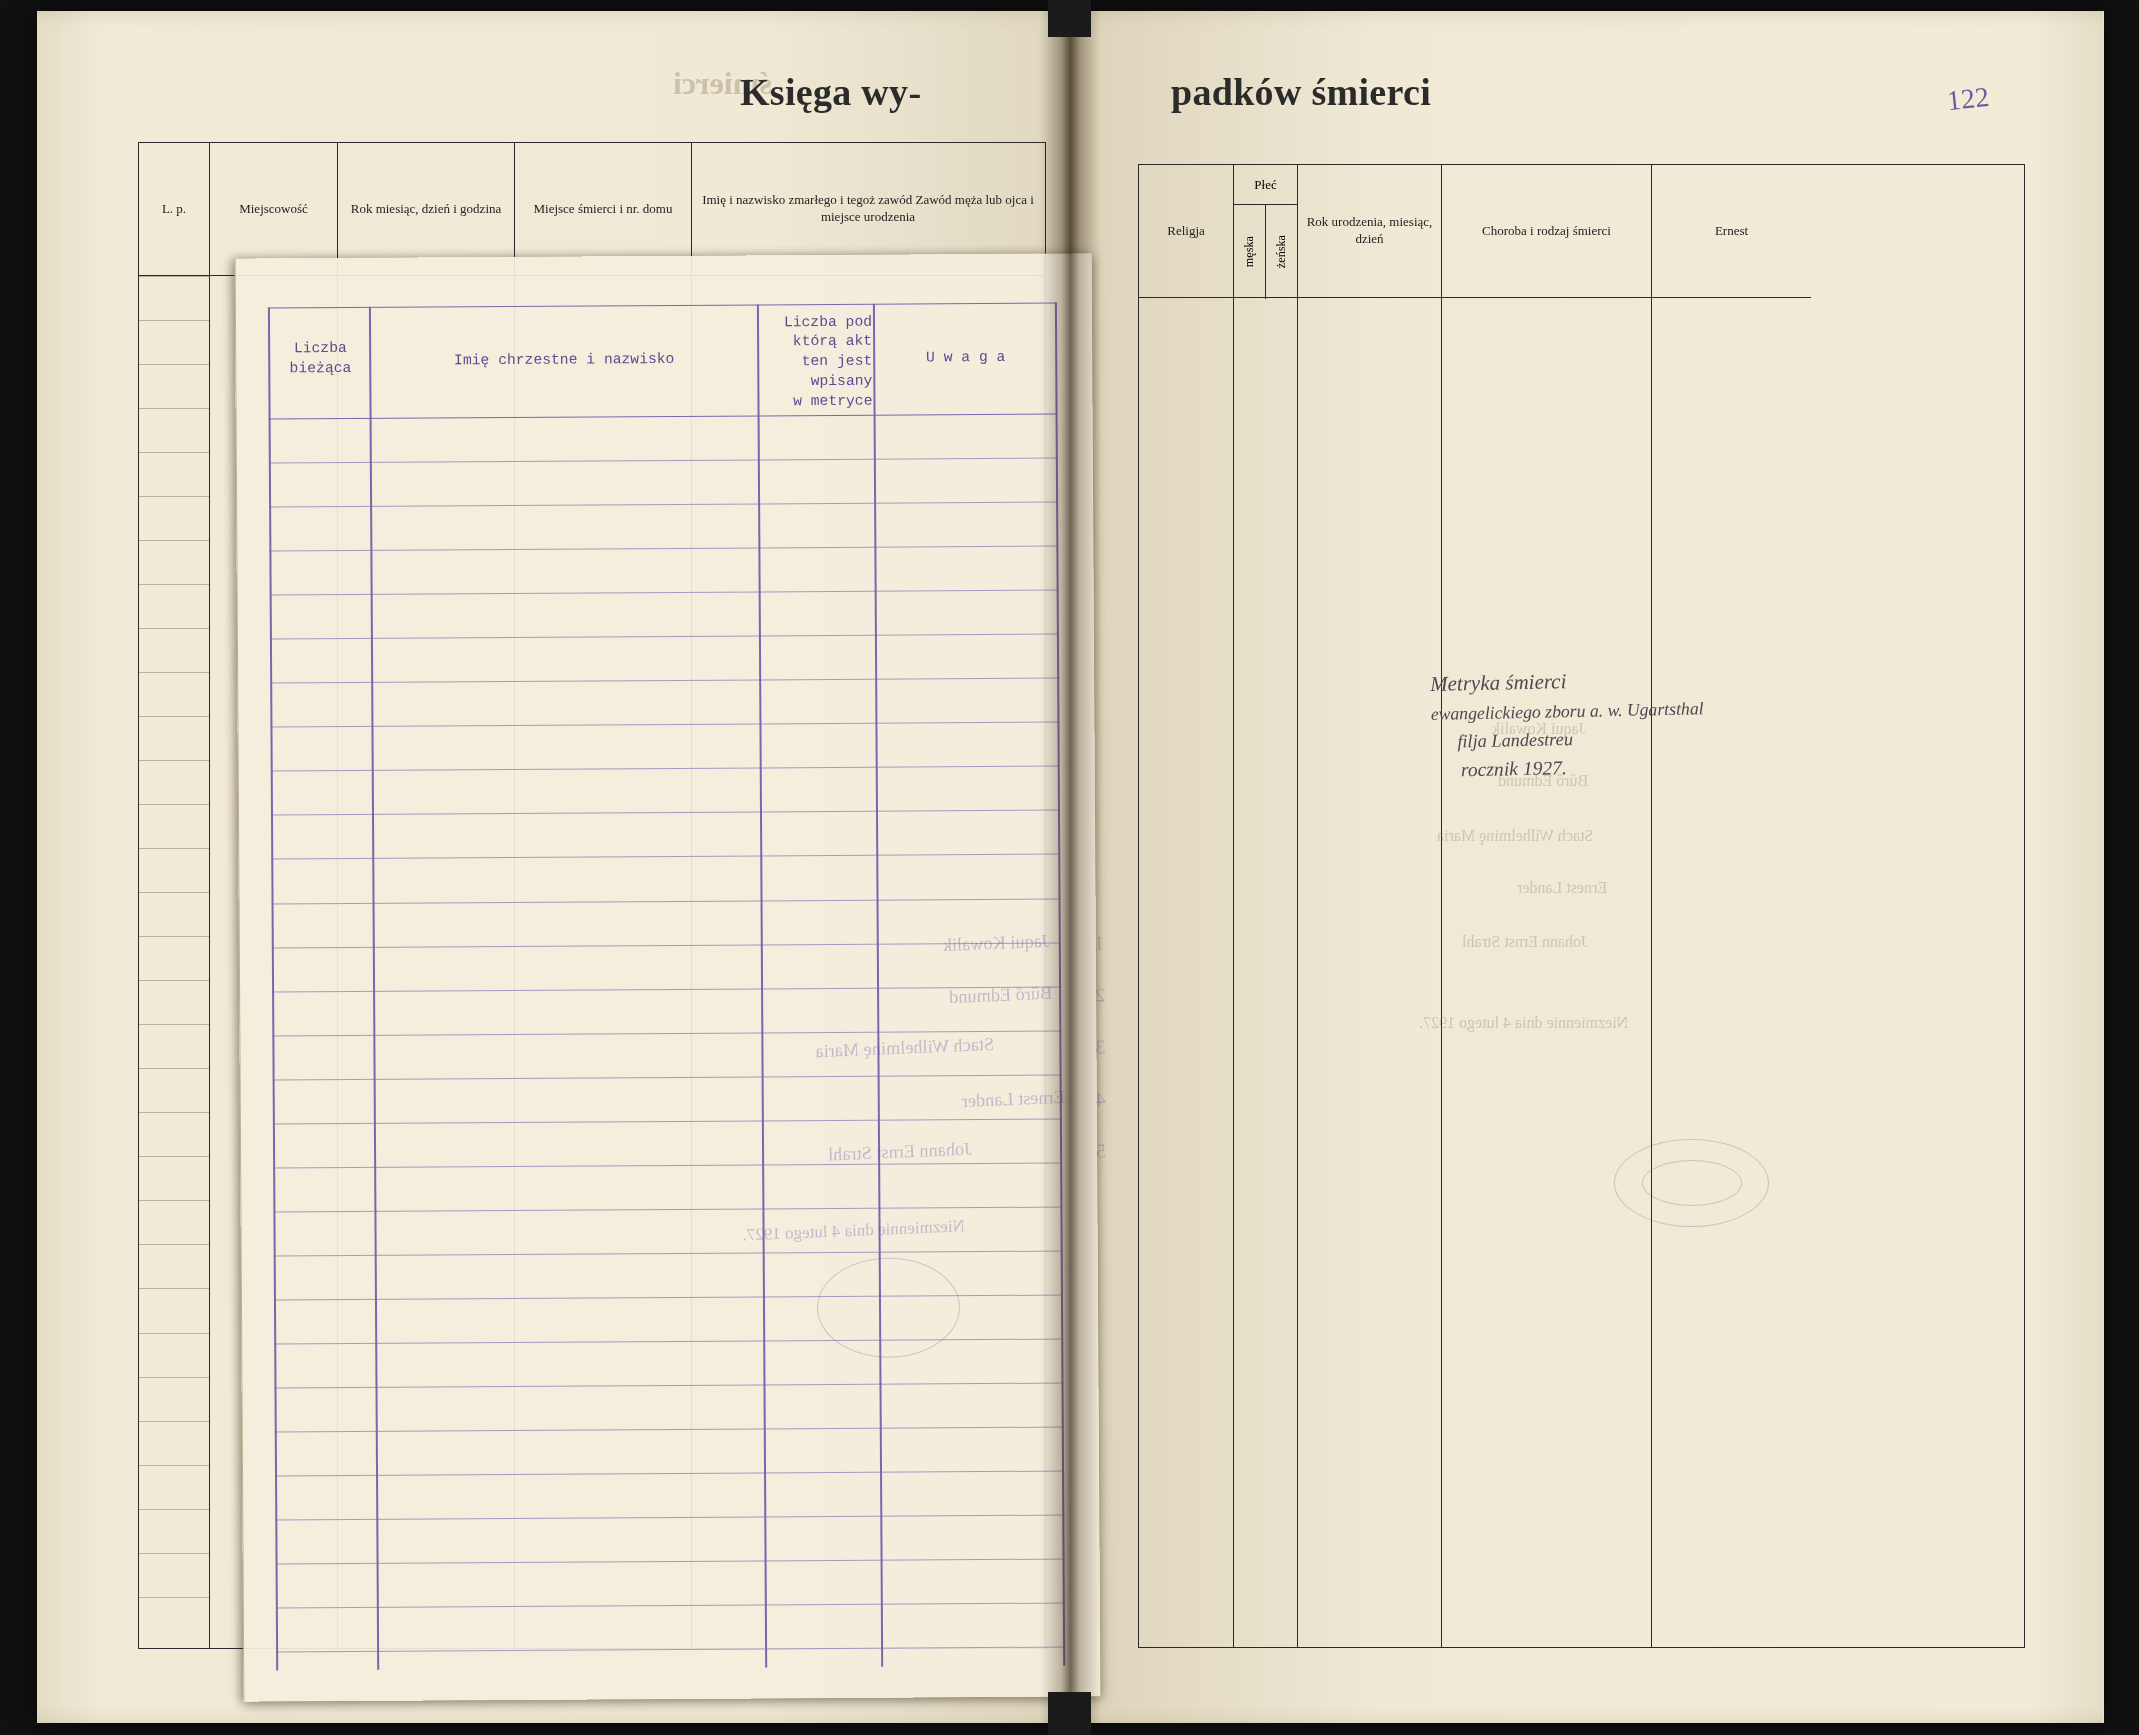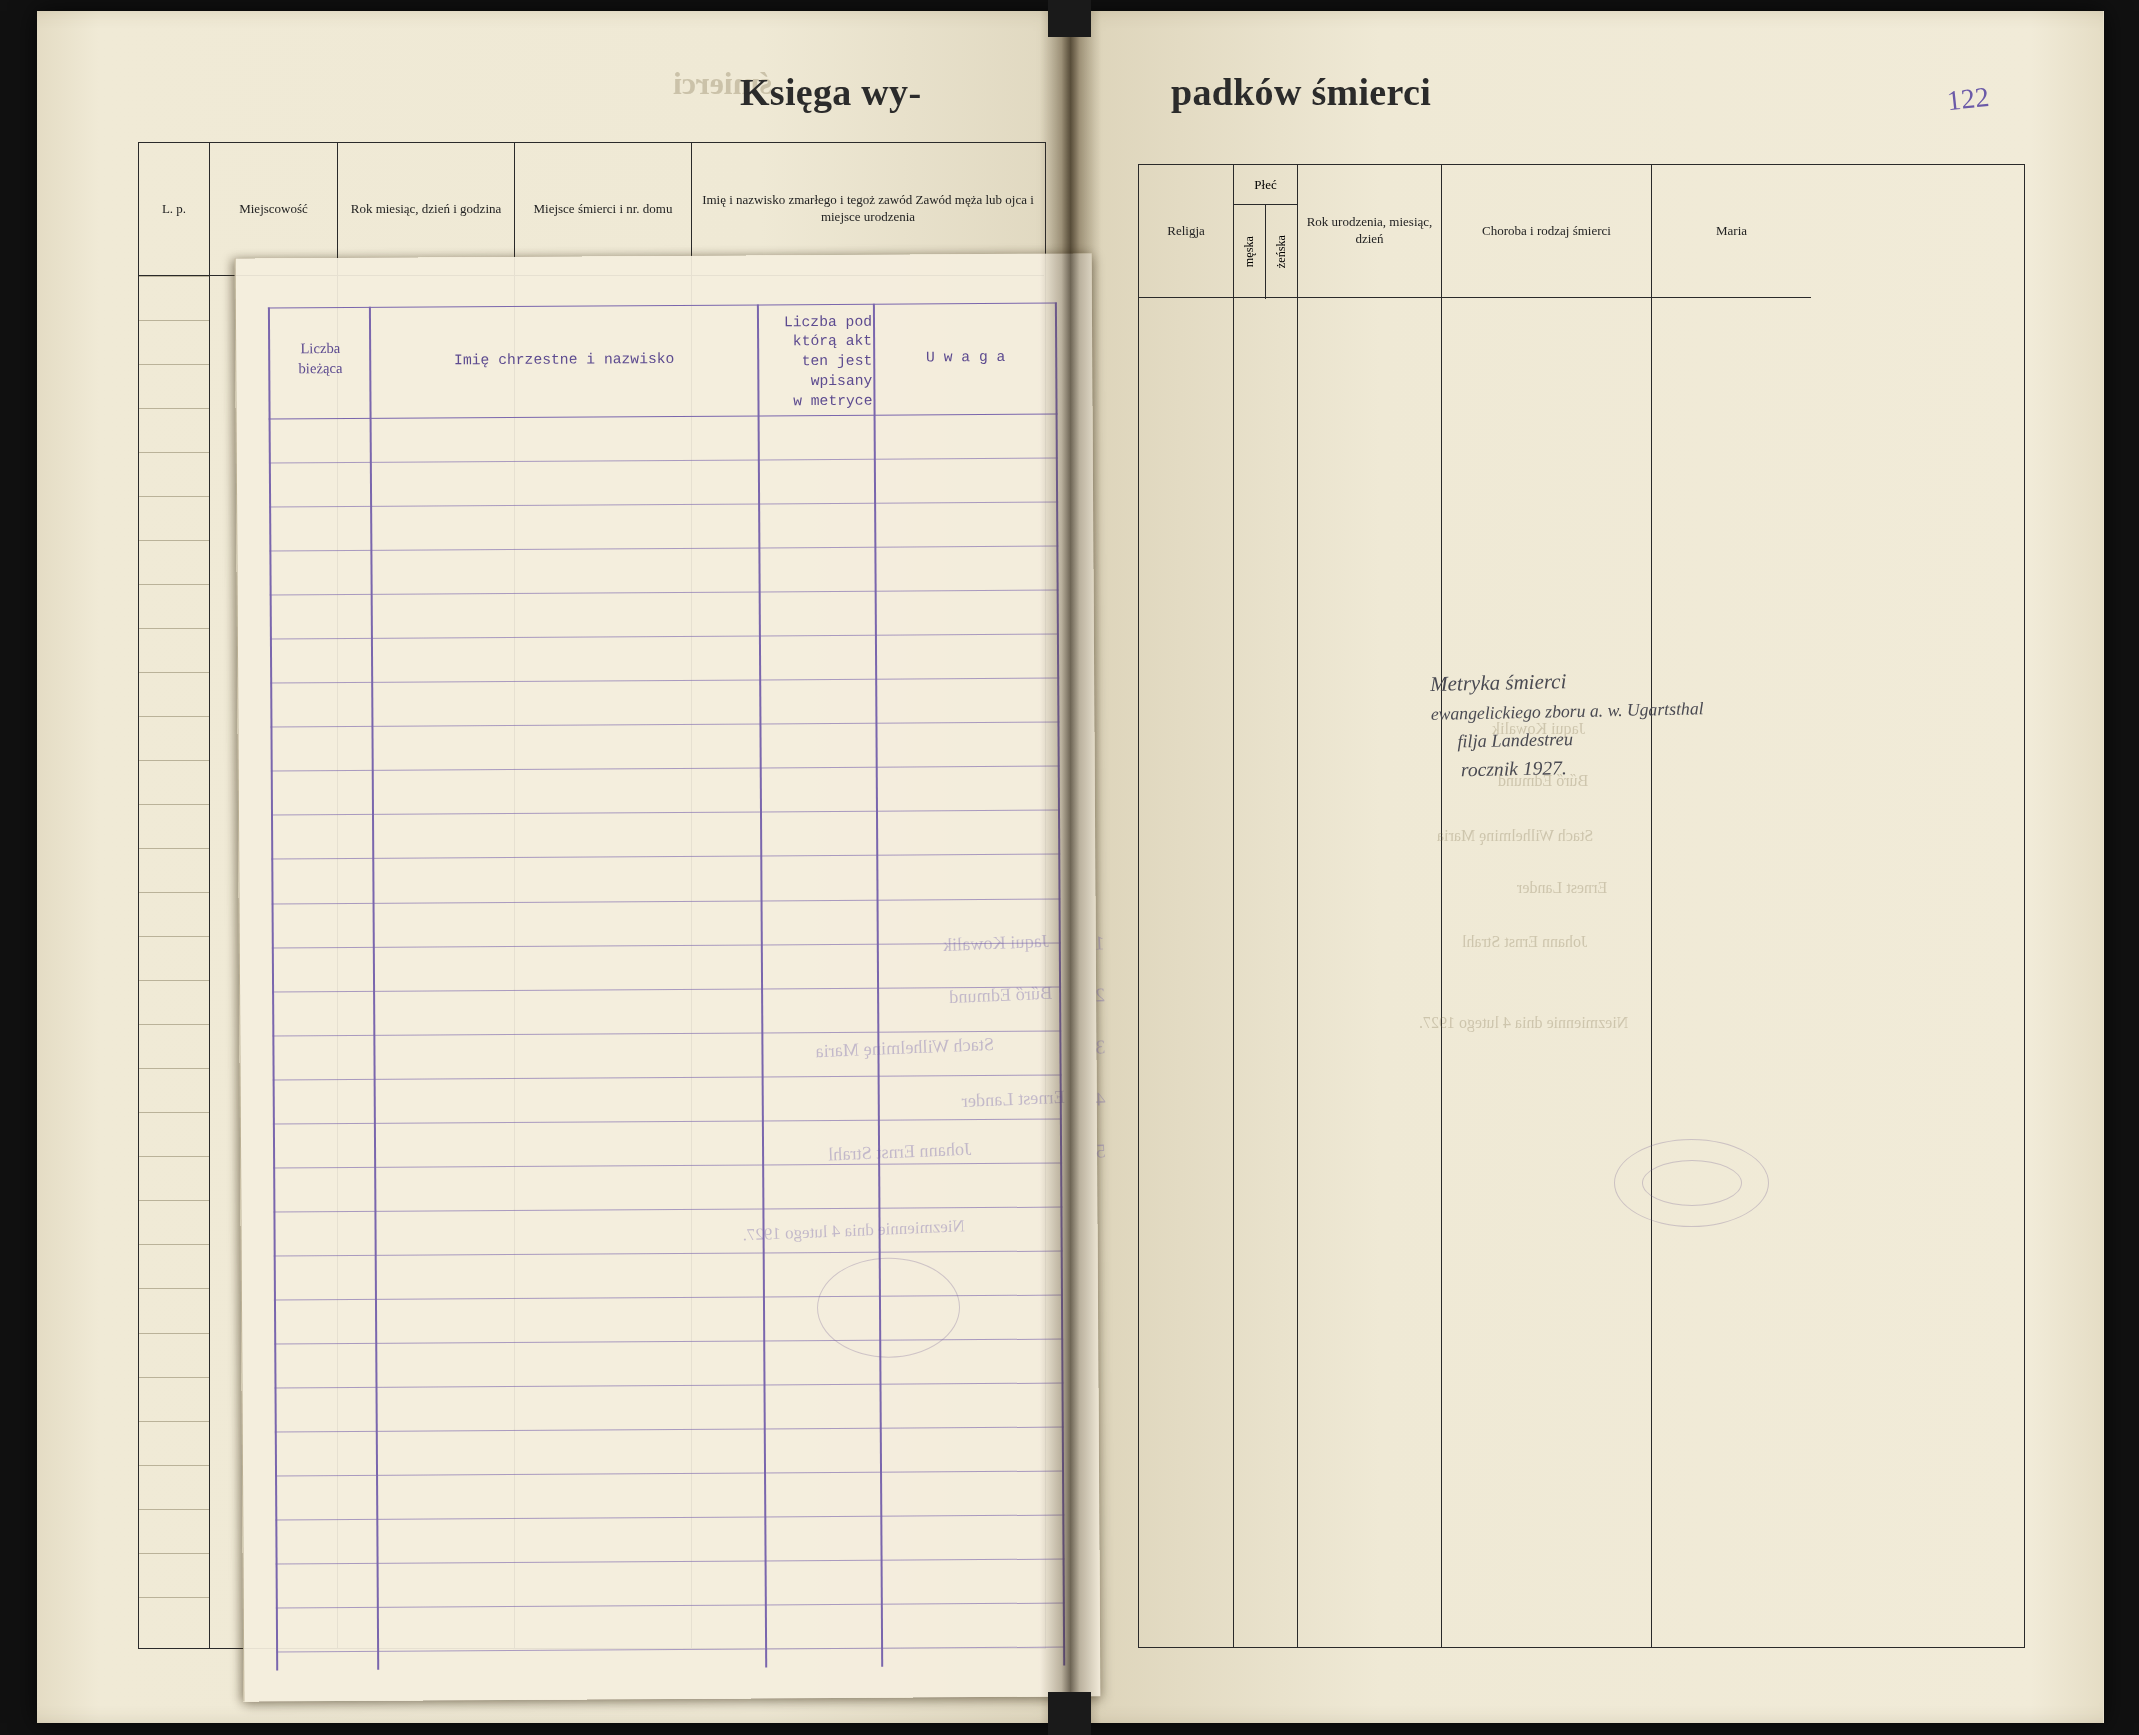--- a/index.html
+++ b/index.html
@@ -195,21 +195,21 @@
             </div>
           </div>
         </div>
         <div class="col" style="width:144px;">
           <div class="colhead">Rok urodzenia, miesiąc, dzień</div>
         </div>
         <div class="col" style="width:210px;">
           <div class="colhead">Choroba i rodzaj śmierci</div>
         </div>
         <div class="col" style="width:159px;">
-          <div class="colhead">Maria</div>
+          <div class="colhead">Ernest</div>
         </div>
       </div>
     </div>
 
     <div class="bleed" style="left:1455px;top:709px;">Jaqui Kowalik</div>
     <div class="bleed" style="left:1461px;top:761px;">Bűrő Edmund</div>
     <div class="bleed" style="left:1400px;top:816px;">Stach Wilhelminę Maria</div>
     <div class="bleed" style="left:1480px;top:868px;">Ernest Lander</div>
     <div class="bleed" style="left:1425px;top:922px;">Johann Ernst Strahl</div>
     <div class="bleed" style="left:1382px;top:1003px;">Niezmiennie dnia 4 lutego 1927.</div>
@@ -222,21 +222,21 @@
 
         <div class="vline" style="left:0px;"></div>
         <div class="vline" style="left:101px;"></div>
         <div class="vline" style="left:489px;"></div>
         <div class="vline" style="left:605px;"></div>
         <div class="vline" style="left:787px;"></div>
 
         <div class="hline" style="top:0px;"></div>
         <div class="hline" style="top:111px;"></div>
 
-        <div class="shead" style="left:3.7px;top:32px;width:97px;font-family:Liberation Serif, serif;">
+        <div class="shead" style="left:3.7px;top:32px;width:97px;">
           <div>Liczba</div>
           <div>bieżąca</div>
         </div>
         <div class="shead" style="left:105px;top:45px;width:382px;">
           <div>Imię chrzestne i nazwisko</div>
         </div>
         <div class="shead" style="left:493px;top:8.6px;width:111px;text-align:right;">
           <div>Liczba pod</div>
           <div>którą akt</div>
           <div>ten jest</div>

